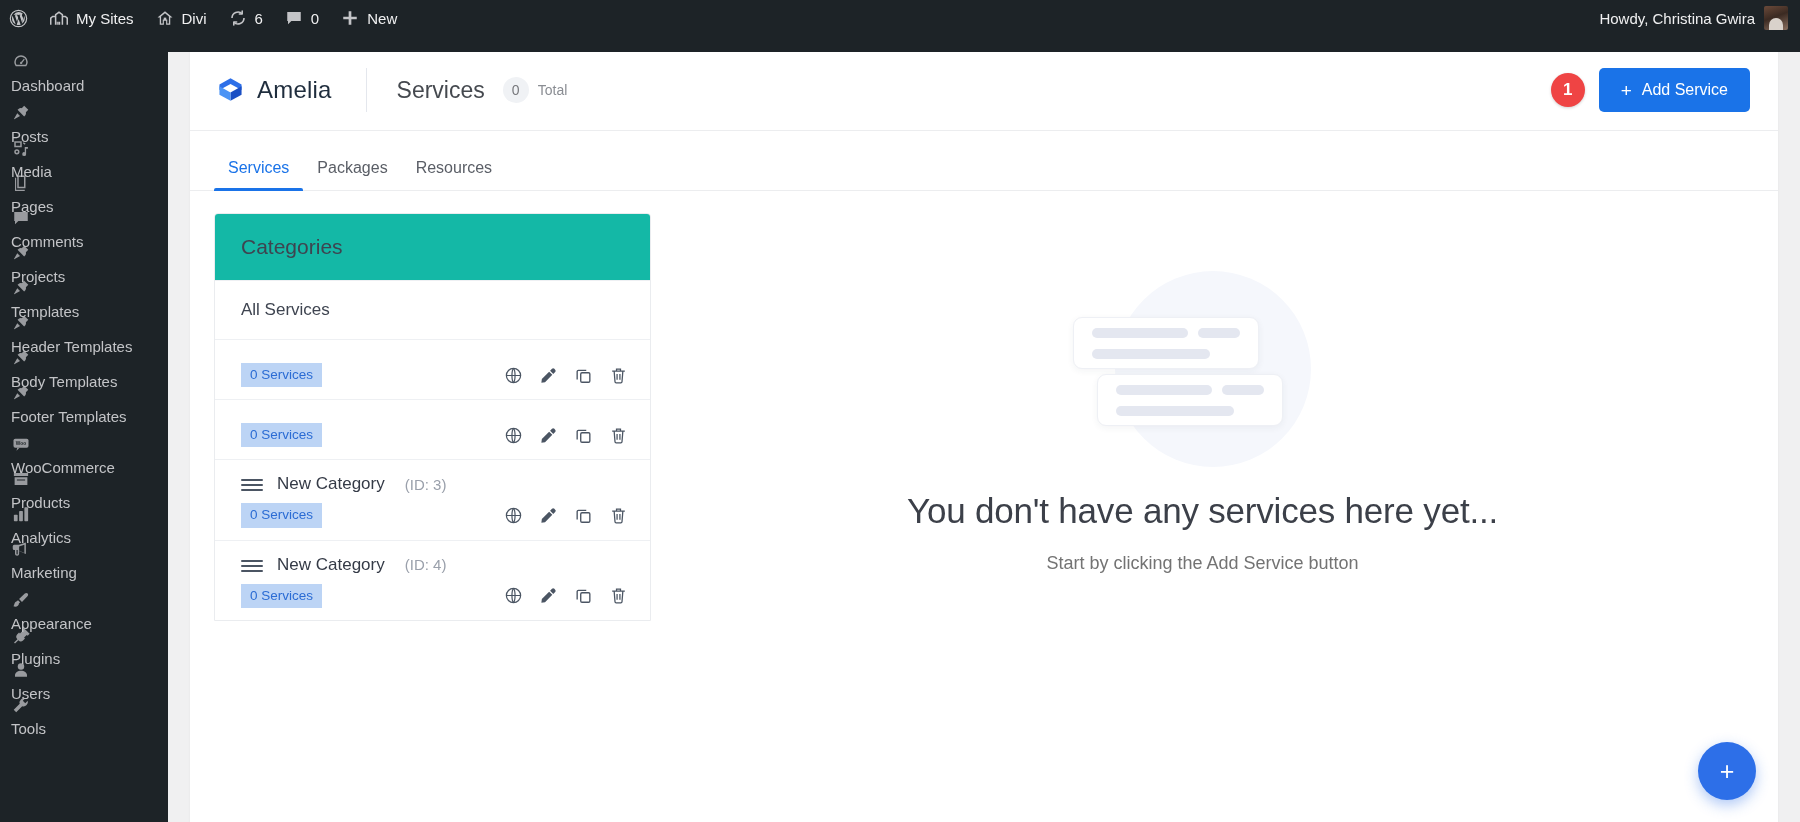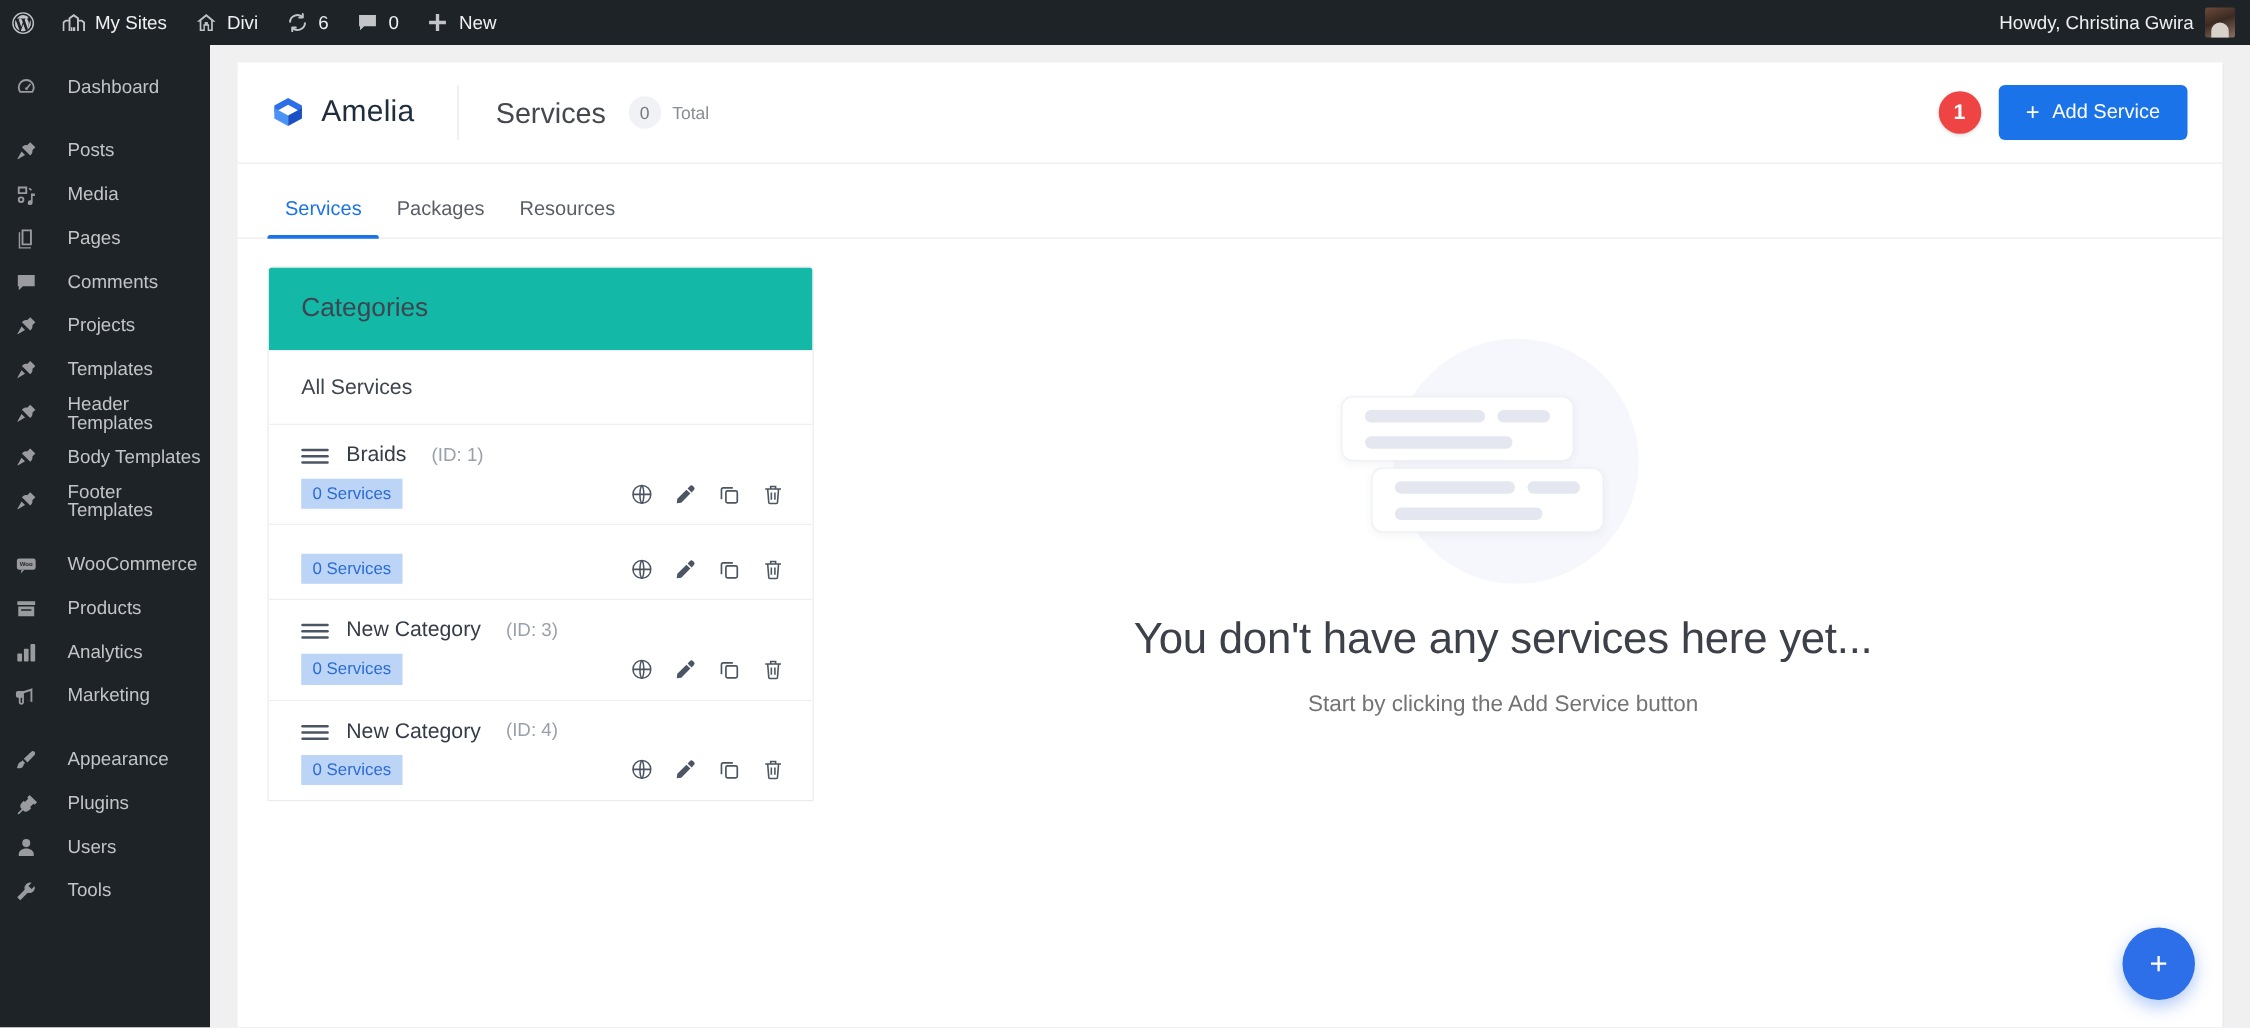--- a/index.html
+++ b/index.html
@@ -6,21 +6,21 @@
   html, body {
     width: 1800px; height: 822px;
     font-family: "Liberation Sans", sans-serif;
     background: #f0f0f1;
     overflow: hidden;
   }
   body { position: relative; }
 
   
   #adminbar {
-    position: absolute; top: 0; left: 0; width: 1800px; height: 36px;
+    position: absolute; top: 0; left: 0; width: 1800px; height: 52px;
     background: #1d2327; color: #f0f0f1;
     display: flex; align-items: flex-start;
     font-size: 15px; z-index: 50;
   }
   .ab-left { display: flex; align-items: center; height: 36px; }
   .ab-item {
     display: flex; align-items: center; gap: 8px;
     height: 36px; padding: 0 11px; color: #f0f0f1;
     cursor: pointer; white-space: nowrap;
   }
@@ -42,24 +42,25 @@
     background:#d9d2cb;
   }
   svg.icn { display: block; }
 
   
   #adminmenu {
     position: absolute; top: 36px; left: 0; width: 168px; height: 786px;
     background: #1d2327; color: #c3c4c7; z-index: 40;
   }
   .menu-item {
-    display: flex; align-items: center; gap: 23px;
+    display: flex; align-items: flex-start; gap: 6px;
     height: 35px; padding-left: 11px;
     font-size: 15px; color: #c3c4c7; cursor: pointer;
     line-height: 1;
+    flex-direction: column;
   }
   .menu-item .mi-ico {
     width: 20px; height: 20px; display:flex; align-items:center; justify-content:center;
     opacity: .75; flex: none;
   }
   .menu-sep { height: 16px; }
 
   
   #content {
     position: absolute; top: 36px; left: 168px;
@@ -484,29 +485,20 @@
 
     <div class="am-body">
 
       <div class="cat-panel">
         <div class="cat-head">Categories</div>
         <div class="cat-allservices">
           <span>All Services</span>
         </div>
 
         <div class="cat-row">
-          <div class="cat-row-top">
-            <span class="drag-handle">
-                <i></i>
-                <i></i>
-                <i></i>
-              </span>
-            <span class="cat-name">Braids</span>
-            <span class="cat-id">(ID: 1)</span>
-          </div>
           <div class="cat-row-bot">
             <span class="badge-services">0 Services</span>
             <span class="cat-actions">
               <span class="act">
                 <svg class="icn" width="19" height="19" viewBox="0 0 24 24" fill="none" stroke="#4b5563" stroke-width="1.55">
                   <circle cx="12" cy="12" r="9"></circle>
                     <path d="M3 12h18M12 3c2.6 2.7 2.6 15.3 0 18M12 3c-2.6 2.7-2.6 15.3 0 18"></path>
                 </svg>
               </span>
               <span class="act">

